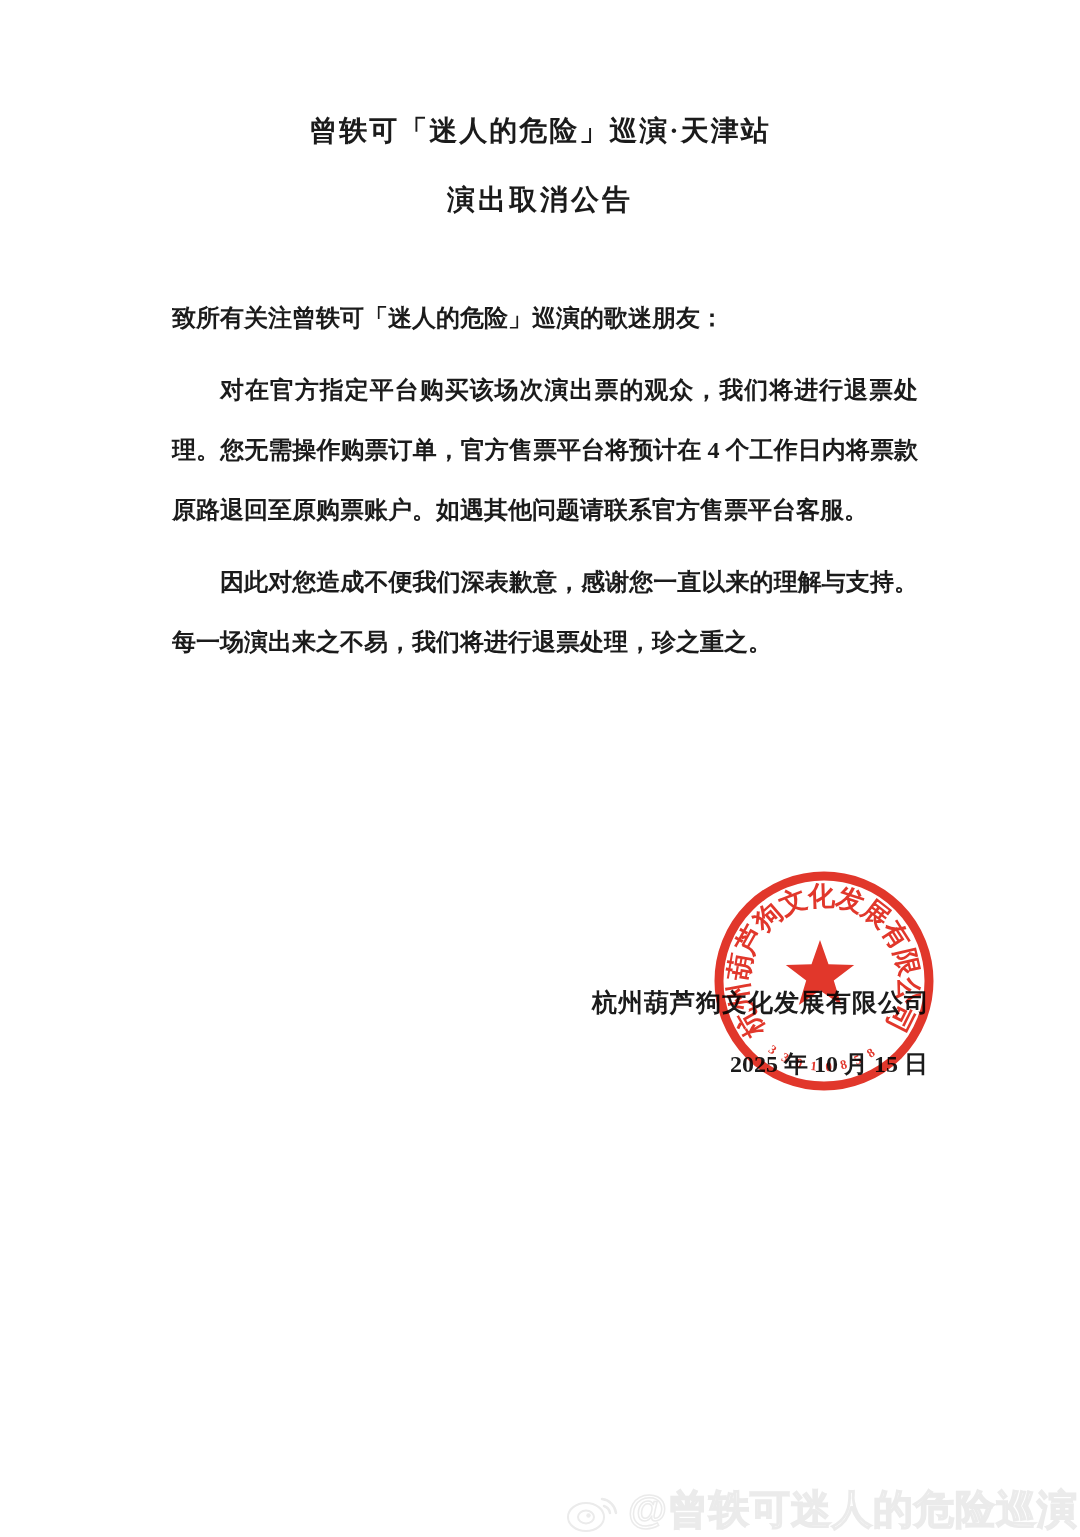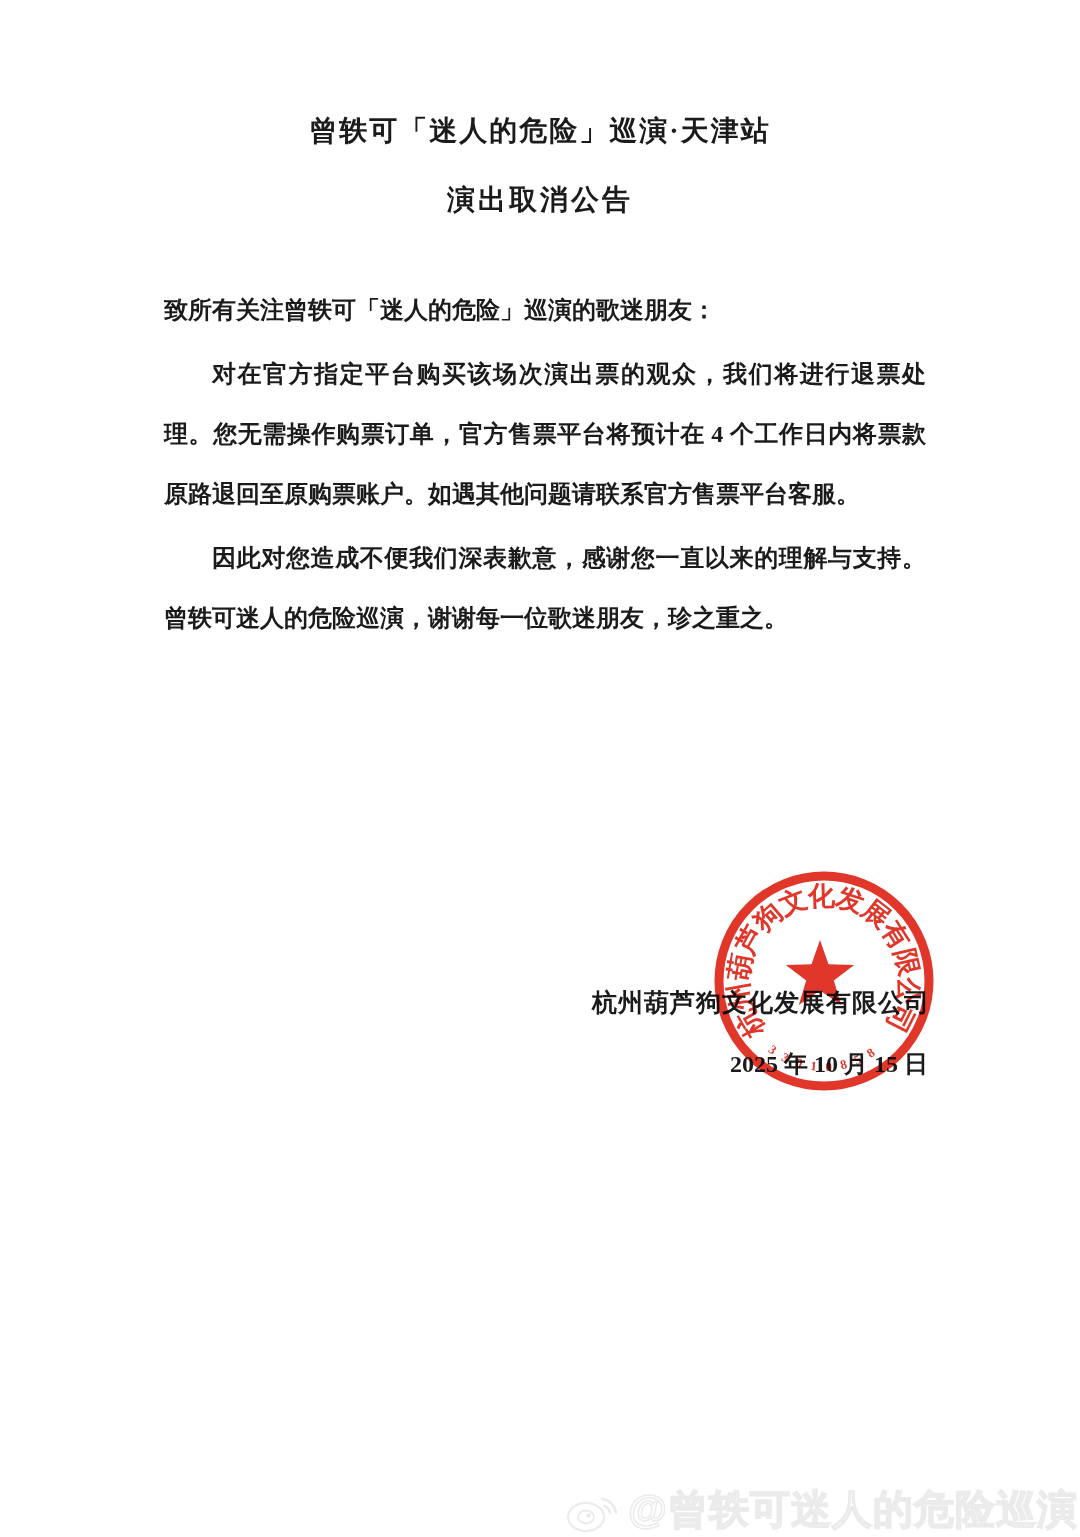--- a/index.html
+++ b/index.html
@@ -30,21 +30,21 @@
   }
   .body-text {
     position: absolute;
     top: 276px; left: 160px;
     width: 770px;
     font-size: 24px;
     font-weight: 600;
     line-height: 60px;
     text-align: justify;
   }
-  .body-text p { margin: 4px; text-indent: 2em; }
+  .body-text p { margin: 12px; text-indent: 2em; }
   .body-text .greeting { text-indent: 0; }
   .signature-company {
     position: absolute;
     top: 986px; right: 150px;
     font-size: 25px;
     font-weight: 700;
     letter-spacing: 1px;
     z-index: 1;
   }
   .signature-date {
@@ -88,21 +88,21 @@
 <body>
 
 <div class="page">
 
   <div class="doc-title">曾轶可「迷人的危险」巡演·天津站</div>
   <div class="doc-subtitle">演出取消公告</div>
 
   <div class="body-text">
     <p class="greeting">致所有关注曾轶可「迷人的危险」巡演的歌迷朋友：</p>
     <p>对在官方指定平台购买该场次演出票的观众，我们将进行退票处理。您无需操作购票订单，官方售票平台将预计在 4 个工作日内将票款原路退回至原购票账户。如遇其他问题请联系官方售票平台客服。</p>
-    <p>因此对您造成不便我们深表歉意，感谢您一直以来的理解与支持。曾轶可迷人的危险巡演，谢谢每一位歌迷朋友，珍之重之。</p>
+    <p>因此对您造成不便我们深表歉意，感谢您一直以来的理解与支持。每一场演出来之不易，我们将进行退票处理，珍之重之。</p>
   </div>
 
   <div class="signature-company">杭州葫芦狗文化发展有限公司</div>
   <div class="signature-date">2025 年 10 月 15 日</div>
 
   <div class="stamp">
     <svg viewBox="0 0 240 240" xmlns="http://www.w3.org/2000/svg">
       <defs>
         <path id="sealTextArc" d="M 61.8,168.9 A 76,76 0 1 1 178.2,168.9" fill="none"></path>
         <path id="sealCodeArc" d="M 62.1,188.9 A 90,90 0 0 0 177.9,188.9" fill="none"></path>

